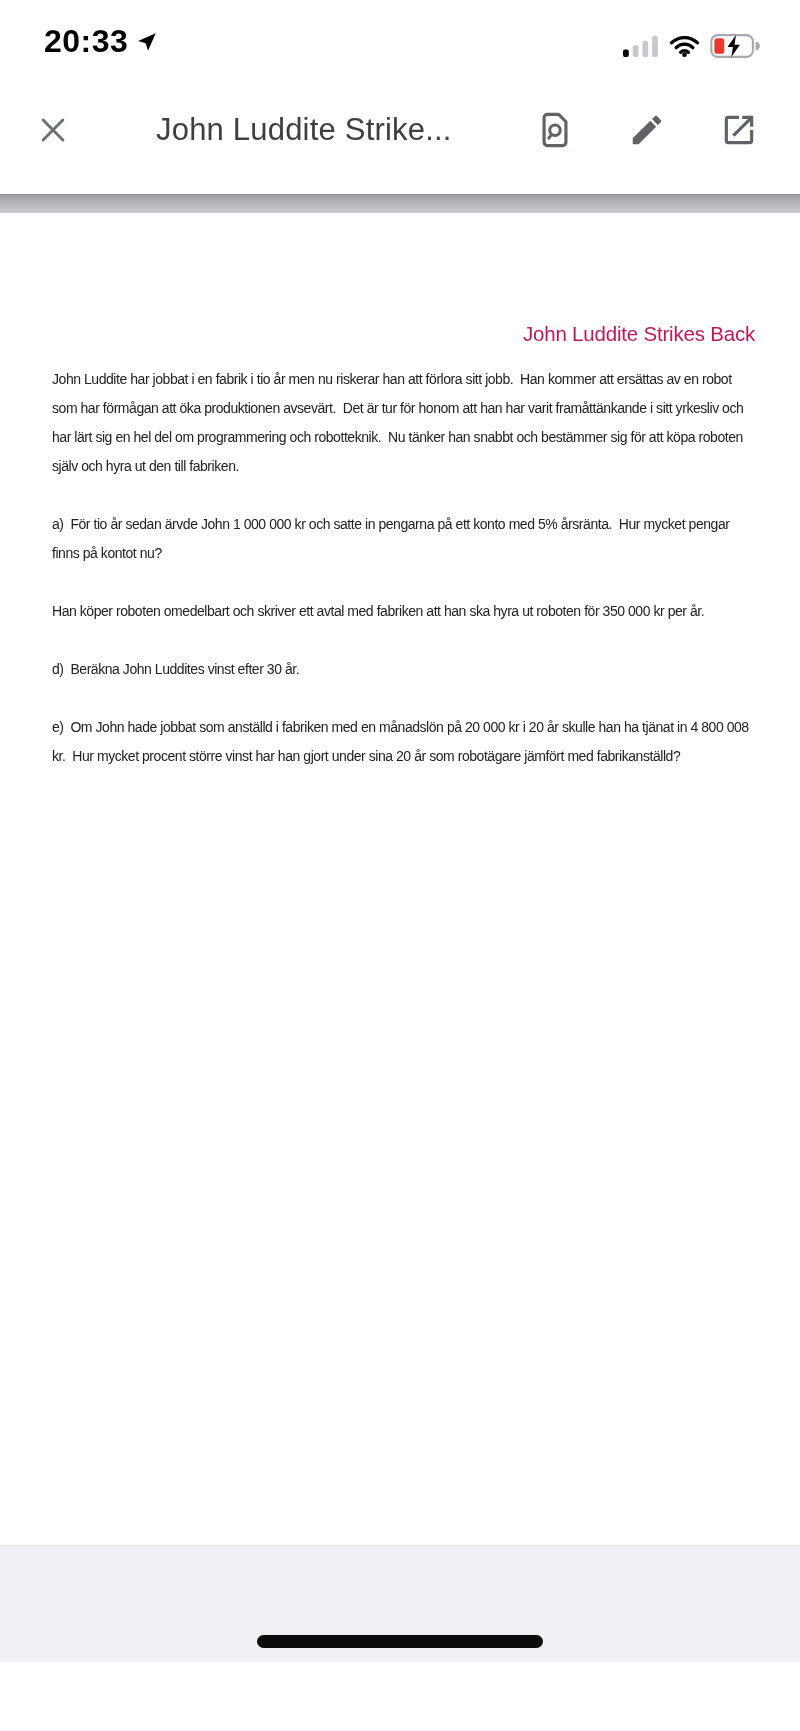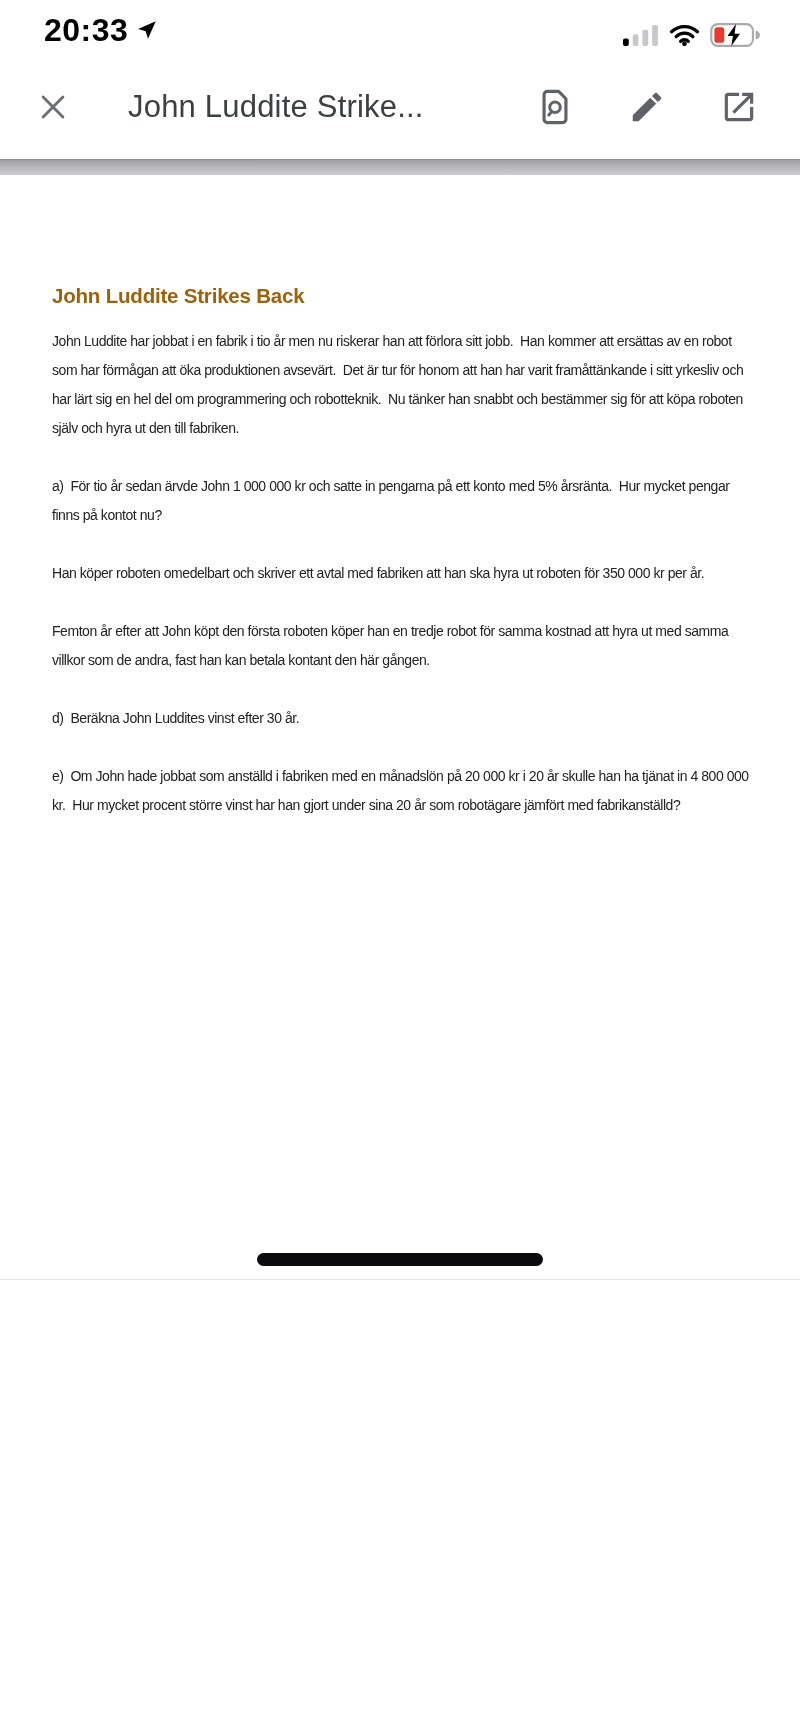--- a/index.html
+++ b/index.html
@@ -2,21 +2,21 @@
 <html><head>
 <meta charset="utf-8">
 <style>
   * { margin: 0; padding: 0; box-sizing: border-box; }
   html, body { width: 800px; height: 1731px; }
   body {
     font-family: "Liberation Sans", "DejaVu Sans", sans-serif;
     background: #ffffff;
     overflow: hidden;
   }
-  .screen { width: 800px; height: 1280px; display: flex; flex-direction: column; background: #fff; border-radius: 24px; }
+  .screen { width: 800px; height: 1662px; display: flex; flex-direction: column; background: #fff; border-radius: 24px; }
 
   
   .status-bar {
     height: 66px;
     display: flex; align-items: flex-end; justify-content: space-between;
     padding: 0 40px 6px 44px;
     background: #fff;
   }
   .status-left { display: flex; align-items: center; gap: 9px; }
   .status-time {
@@ -24,20 +24,21 @@
     font-family: "Liberation Sans", sans-serif;
   }
   .status-right { display: flex; align-items: center; gap: 10px; padding-bottom: 2px; }
 
   
   .app-header {
     height: 128px;
     display: flex; align-items: center;
     background: #fff;
     padding: 0 42px 0 36px;
+    gap: 28px;
   }
   .icon-btn {
     background: none; border: none; padding: 0; cursor: pointer;
     display: flex; align-items: center; justify-content: center;
   }
   .header-title {
     font-size: 31px; color: #3c4043; margin-left: 58px; flex: 1;
     white-space: nowrap; overflow: hidden;
     letter-spacing: 0.2px;
   }
@@ -51,22 +52,22 @@
   }
 
   
   .page {
     height: 1332px;
     background: #ffffff;
     padding: 106px 45px 0 52px;
     overflow: hidden;
   }
   .doc-title {
-    font-size: 20.5px; font-weight: 700; color: #a16207;
-    text-align: left;
+    font-size: 20.5px; font-weight: 400; color: #be185d;
+    text-align: right;
     line-height: 29px;
     margin-bottom: 17px;
     letter-spacing: -0.2px;
   }
   .para {
     font-size: 14px; color: #222;
     line-height: 29px;
     letter-spacing: -0.45px;
     white-space: pre-wrap;
     margin-bottom: 29px;
@@ -165,23 +166,22 @@
   </div>
 
   <div class="header-shadow"></div>
 
   <div class="page">
     <h1 class="doc-title">John Luddite Strikes Back</h1>
     <div>
         <p class="para">John Luddite har jobbat i en fabrik i tio år men nu riskerar han att förlora sitt jobb.  Han kommer att ersättas av en robot som har förmågan att öka produktionen avsevärt.  Det är tur för honom att han har varit framåttänkande i sitt yrkesliv och har lärt sig en hel del om programmering och robotteknik.  Nu tänker han snabbt och bestämmer sig för att köpa roboten själv och hyra ut den till fabriken.</p>
         <p class="para">a)  För tio år sedan ärvde John 1 000 000 kr och satte in pengarna på ett konto med 5% årsränta.  Hur mycket pengar finns på kontot nu?</p>
         <p class="para">Han köper roboten omedelbart och skriver ett avtal med fabriken att han ska hyra ut roboten för 350 000 kr per år.</p>
-        <p class="para">Femton år efter att John köpt den första roboten köper han en tredje robot för samma kostnad att hyra ut med samma villkor som de andra, fast han kan betala kontant den här gången.</p>
         <p class="para">d)  Beräkna John Luddites vinst efter 30 år.</p>
-        <p class="para">e)  Om John hade jobbat som anställd i fabriken med en månadslön på 20 000 kr i 20 år skulle han ha tjänat in 4 800 000 kr.  Hur mycket procent större vinst har han gjort under sina 20 år som robotägare jämfört med fabrikanställd?</p>
+        <p class="para">e)  Om John hade jobbat som anställd i fabriken med en månadslön på 20 000 kr i 20 år skulle han ha tjänat in 4 800 008 kr.  Hur mycket procent större vinst har han gjort under sina 20 år som robotägare jämfört med fabrikanställd?</p>
       </div>
   </div>
 
   <div class="footer">
     <div class="home-indicator"></div>
   </div>
 
 </div>
 
 </body></html>

